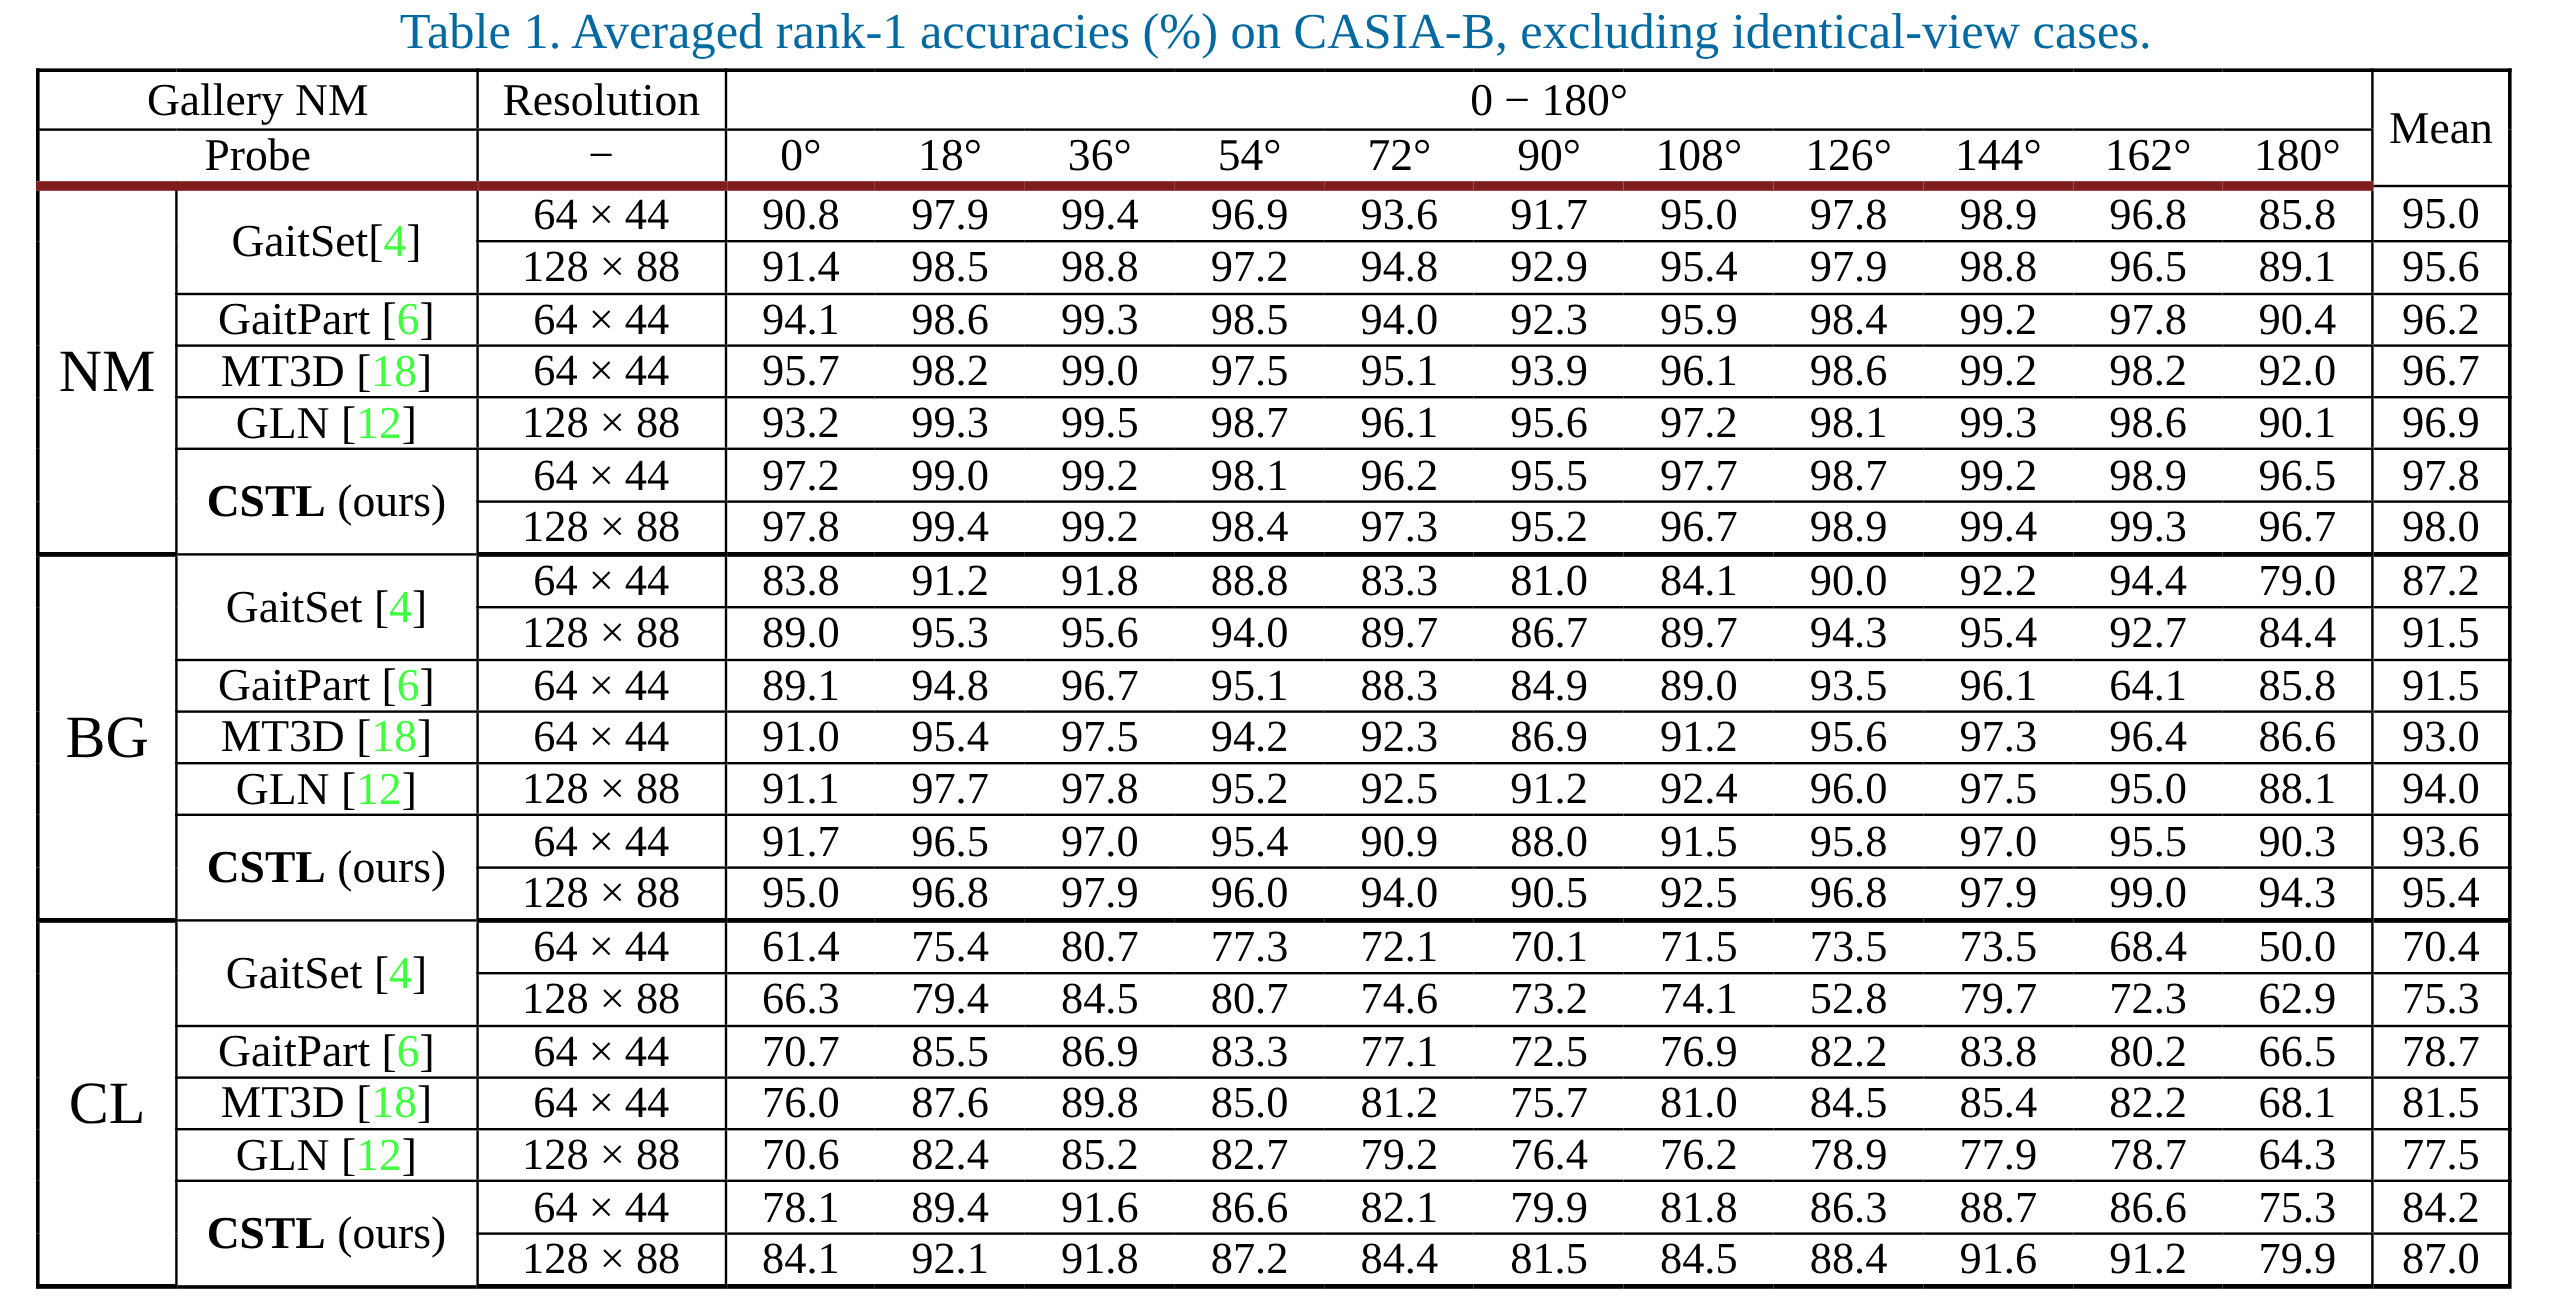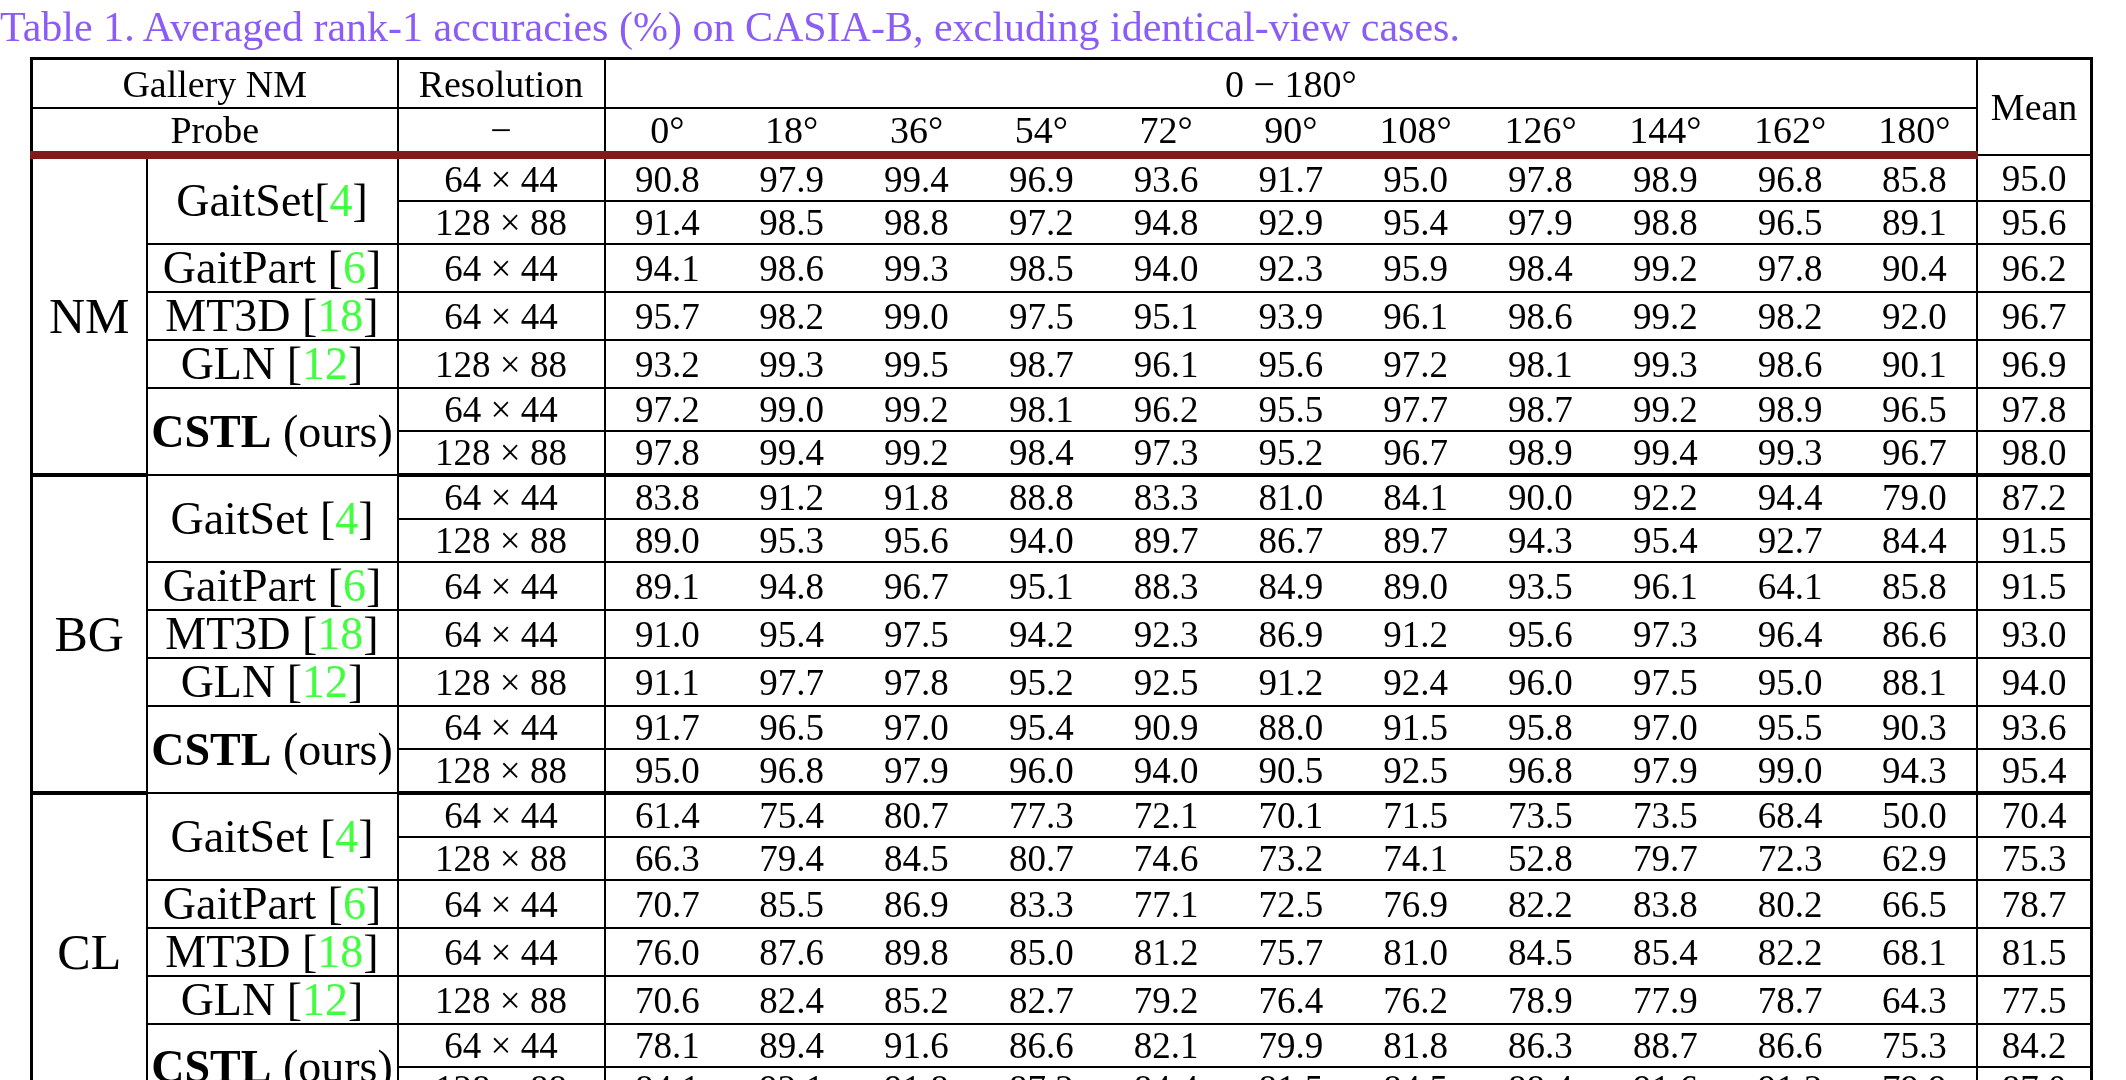--- a/index.html
+++ b/index.html
@@ -2,42 +2,42 @@
 <html><head>
 <meta charset="utf-8">
 <style>
   html, body { margin:0; padding:0; background:#ffffff; }
   .page {
     position:relative; width:2126px; height:1080px; background:#ffffff;
     font-family:"Liberation Serif", serif; color:#000;
   }
   .caption {
     position:absolute; top:4px; left:0; right:0;
-    font-size:42px; line-height:1.1; color:#8b5cf6;
+    text-align:center; font-size:42px; line-height:1.1; color:#0369a1;
   }
   table.results {
     position:absolute; left:30px; top:57px;
     width:2060px; height:1017px;
     border-collapse:collapse; table-layout:fixed;
     border:3px solid #000;
   }
   th, td {
     padding:0; margin:0; text-align:center; vertical-align:middle;
     font-weight:normal; font-size:37px; line-height:1; color:#000;
     overflow:hidden; white-space:nowrap;
   }
   thead th { font-size:38px; }
   tr.h1 th { height:47px; border-bottom:2px solid #000; }
   tr.h2 th { height:42px; border-bottom:8px solid #7f1d1d; }
   th.mean-h { border-bottom:4px solid #000;margin-top:11px; }
   tbody td { height:41px; border-bottom:2px solid #000; }
   tr.grp-end td { border-bottom:4px solid #000; }
   .vl { border-left:2px solid #000; }
   td.c-group { border-bottom:4px solid #000; font-size:50px; }
-  td.c-method { font-size:46px; }
+  td.c-method { font-size:38px; }
   .bold { font-weight:normal; }
   .mname.bold { font-weight:bold; }
   .cite { color:#3fff3f; }
 </style>
 </head>
 <body>
 
 <div class="page">
   <div class="caption">Table 1. Averaged rank-1 accuracies (%) on CASIA-B, excluding identical-view cases.</div>
 

